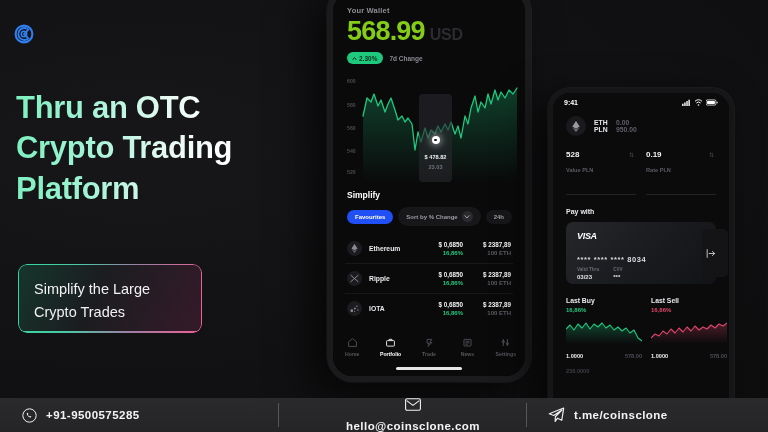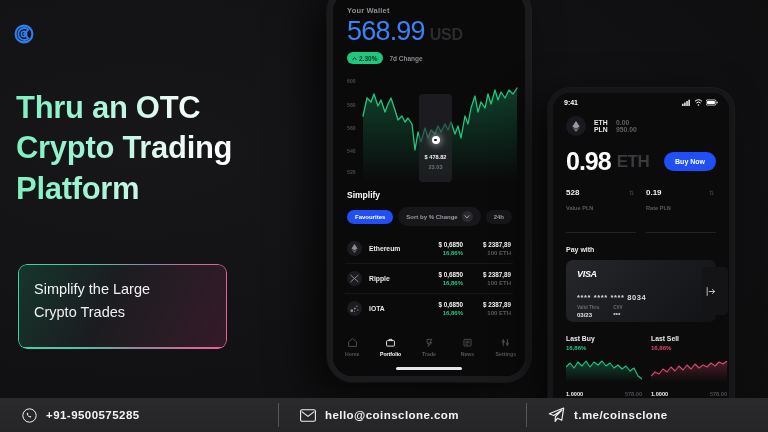--- a/index.html
+++ b/index.html
@@ -17,56 +17,56 @@
   .logo-mark { width: 20px; height: 20px; flex: 0 0 20px; }
   .logo-text { color: #ffffff; font-size: 13.5px; font-weight: 700; letter-spacing: 1.1px; }
 
   .headline { position: absolute; left: 16px; top: 88px; width: 300px;
               font-size: 31px; line-height: 1.30; font-weight: 700; letter-spacing: -0.3px; }
   .headline .ln { display: block;
     background: linear-gradient(90deg, #7ff0c0 0%, #9df3d2 22%, #eafaf3 52%, #ffffff 72%);
     -webkit-background-clip: text; background-clip: text;
     -webkit-text-fill-color: transparent; color: transparent; }
 
-  .subbox { position: absolute; left: 18px; top: 264px; width: 209px; padding: 14px 14px 25px 16px;
+  .subbox { position: absolute; left: 18px; top: 264px; width: 184px; padding: 14px 14px 9px 16px;
             border-radius: 9px; position: absolute;
             background:
               linear-gradient(115deg, rgba(22,60,48,.85) 0%, rgba(30,32,36,.75) 42%, rgba(62,28,46,.80) 100%);
             box-shadow: 0 0 0 1px transparent; }
   .subbox::before { content:""; position:absolute; inset:0; border-radius:9px; padding:1.4px;
             background: linear-gradient(100deg, #35d89a 0%, #4ac9a6 30%, #9b7fa4 62%, #ef5f93 100%);
             -webkit-mask: linear-gradient(#000 0 0) content-box, linear-gradient(#000 0 0);
             -webkit-mask-composite: xor; mask-composite: exclude; pointer-events:none; }
   .subbox-txt { position: relative; color: #f1f1f3; font-size: 14.5px; line-height: 1.58; font-weight: 400; }
 
   
   .footer { position: absolute; left: 0; bottom: 0; width: 768px; height: 34px;
             background: linear-gradient(180deg, #2a2a2c 0%, #252527 100%);
             display: flex; align-items: center; z-index: 40; }
   .fcell { display: flex; align-items: center; gap: 9px; height: 34px; padding: 0 0 0 22px; position: relative; }
   .fcell.c1 { width: 278px; }
-  .fcell.c2 { width: 248px; }
+  .fcell.c2 { width: 248px; flex-direction: column; }
   .fcell.c3 { width: 242px; }
   .fcell + .fcell::before { content:""; position:absolute; left:0; top:5px; bottom:5px; width:1px;
                             background: rgba(255,255,255,.22); }
   .fcell svg { flex: 0 0 auto; }
   .ftxt { color: #f3f3f5; font-size: 11.5px; font-weight: 700; letter-spacing: .45px; }
 
   
   .phone { position: absolute; background: #09090a; }
   
   .phone1 { left: 327px; top: -14px; width: 204px; height: 396px;
             border-radius: 26px; border: 6px solid #1b1b1d;
             box-shadow: -16px 12px 44px rgba(0,0,0,.72), 0 0 0 1px #242427; overflow: hidden; z-index: 10; }
   .p1-screen { position: absolute; inset: 0; background: #0a0a0b; overflow: hidden; }
 
   .p1-pad { padding: 14px 14px 0 14px; }
   .lbl-wallet { color: #8e8e95; font-size: 7.5px; font-weight: 700; letter-spacing: .2px; }
   .bal-row { display: flex; align-items: baseline; gap: 5px; margin-top: 3px; }
-  .bal { color: #3b82f6; font-size: 27px; font-weight: 400; letter-spacing: -0.8px; line-height: 1; }
+  .bal { color: #84cc16; font-size: 27px; font-weight: 700; letter-spacing: -0.8px; line-height: 1; }
   .bal-cur { color: #2c2c30; font-size: 16px; font-weight: 700; letter-spacing: -0.3px; }
   .chg-row { display: flex; align-items: center; gap: 6px; margin-top: 7px; }
   .chg-pill { background: #1ec97e; color: #06301f; font-size: 6.5px; font-weight: 700;
               padding: 2.5px 6px 2.5px 5px; border-radius: 9px; display: flex; align-items: center; gap: 2px; }
   .chg-lbl { color: #8a8a91; font-size: 6.5px; font-weight: 600; }
 
   .chart-wrap { position: relative; height: 112px; margin-top: 8px; }
   .yax { position: absolute; left: 14px; top: 0; height: 100%; width: 18px; }
   .yax span { position: absolute; color: #4a4a50; font-size: 5.2px; font-weight: 600; }
   .tip { position: absolute; left: 86px; top: 22px; width: 33px; height: 88px;
@@ -386,25 +386,20 @@
               <span class="kk">ETH</span>
               <span class="vv">0.00</span>
             </span>
             <span class="eth-kv">
               <span class="kk">PLN</span>
               <span class="vv">950.00</span>
             </span>
           </span>
         </div>
 
-        <div class="amt-row">
-          <span class="amt">0.98</span>
-          <span class="amt-u">ETH</span>
-          <span class="buy">Buy Now</span>
-        </div>
 
         <div class="stats">
           <div class="stat">
             <div class="stat-v">528</div>
             <div class="stat-c">⇅</div>
             <div class="stat-l">Value PLN</div>
           </div>
           <div class="stat">
             <div class="stat-v">0.19</div>
             <div class="stat-c">⇅</div>

